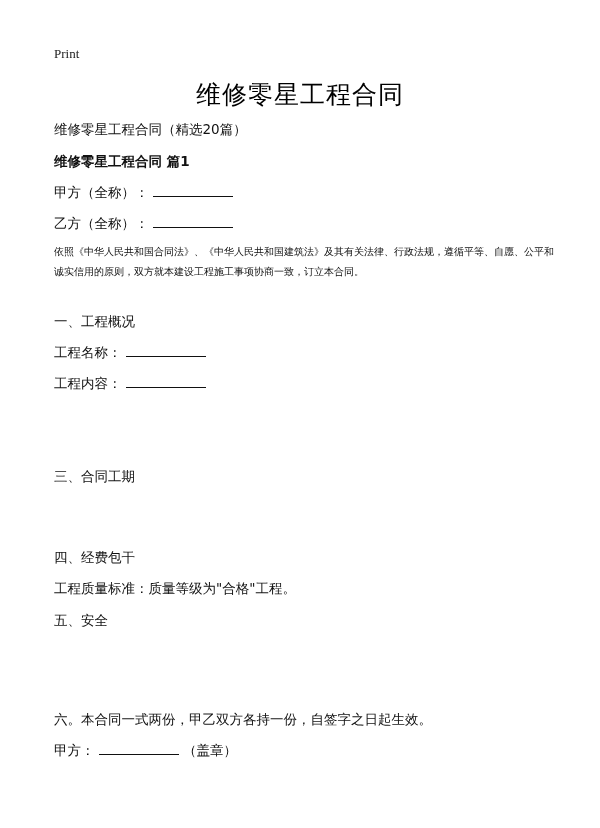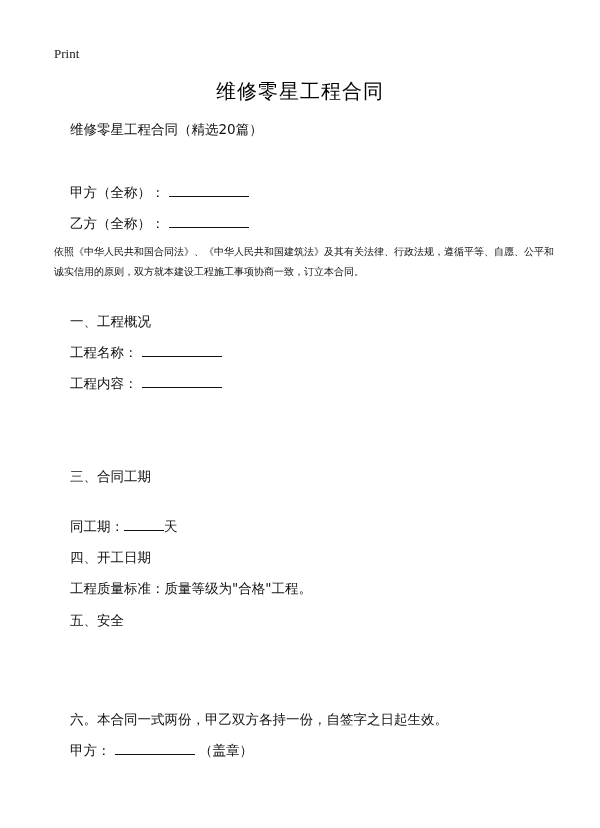--- a/index.html
+++ b/index.html
@@ -9,26 +9,25 @@
     color: #111111;
   }
   .page { position: absolute; left: 0; top: 0; width: 600px; height: 828px; }
   .print {
     position: absolute; left: 54px; top: 46px;
     font-family: "Liberation Serif", "DejaVu Serif", serif;
     font-size: 13px; color: #222;
   }
   .title {
     position: absolute; left: 0; width: 600px; top: 78px; text-align: center;
-    font-size: 20px; color: #000; letter-spacing: 1px;
+    font-size: 25px; color: #000; letter-spacing: 1px;
   }
   .line {
     position: absolute; left: 54px; font-size: 13.5px; line-height: 20px; color: #111;
     white-space: nowrap;
-    margin-left: 16px;
   }
   .bold { font-weight: bold; }
   .para {
     position: absolute; left: 54px; width: 500px; font-size: 10px; line-height: 19.5px;
     color: #111; word-break: break-all;
   }
   .blank {
     display: inline-block; border-bottom: 1px solid #111; height: 14px; vertical-align: baseline;
   }
   .b80 { width: 80px; }
@@ -37,20 +36,21 @@
 </head>
 <body>
 
 <div class="page">
   <div class="print">Print</div>
 
   <div class="title">维修零星工程合同</div>
 
   <div class="line" style="top:119px;">维修零星工程合同（精选20篇）</div>
 
+  <div class="line bold" style="top:151px;">维修零星工程合同 篇1</div>
 
   <div class="line" style="top:182px;">
     <span>甲方（全称）：</span>
     <span class="blank b80"></span>
   </div>
 
   <div class="line" style="top:213px;">
     <span>乙方（全称）：</span>
     <span class="blank b80"></span>
   </div>
@@ -67,25 +67,22 @@
   <div class="line" style="top:373px;">
     <span>工程内容：</span>
     <span class="blank b80"></span>
   </div>
 
 
 
   <div class="line" style="top:466px;">三、合同工期</div>
 
 
-  <div class="line" style="top:516px;">
-    <span>同工期：</span><span class="blank b40"></span><span>天</span>
-  </div>
 
-  <div class="line" style="top:547px;">四、开工日期</div>
+  <div class="line" style="top:547px;">四、经费包干</div>
 
   <div class="line" style="top:578px;">工程质量标准：质量等级为"合格"工程。</div>
 
   <div class="line" style="top:610px;">五、安全</div>
 
 
   <div class="line" style="top:709px;">六。本合同一式两份，甲乙双方各持一份，自签字之日起生效。</div>
 
   <div class="line" style="top:740px;">
     <span>甲方：</span>

